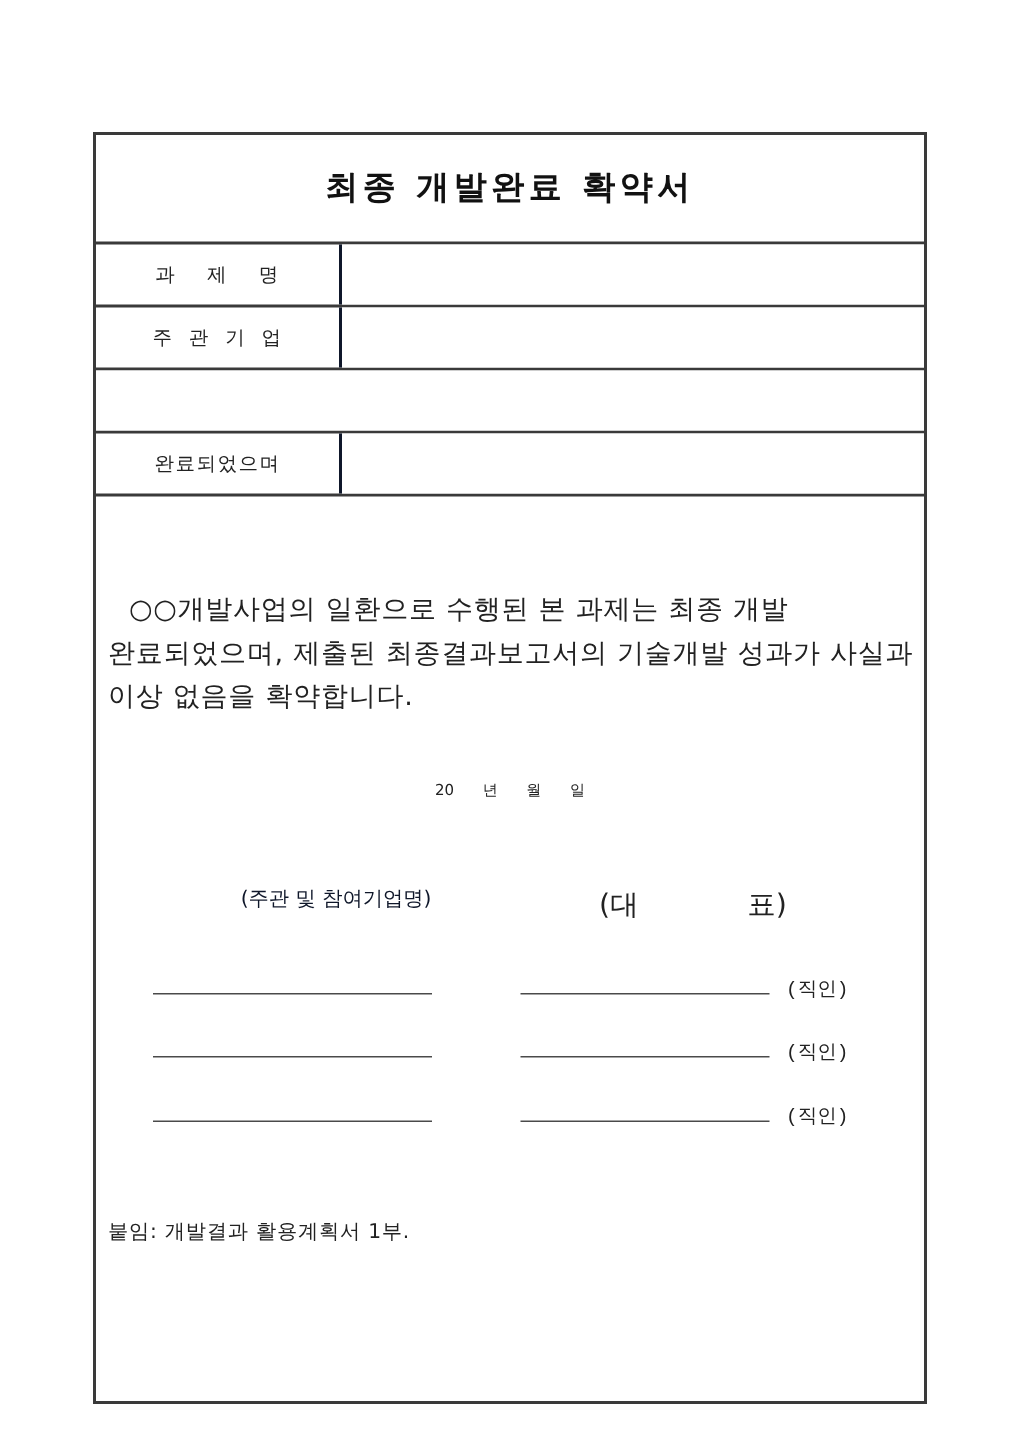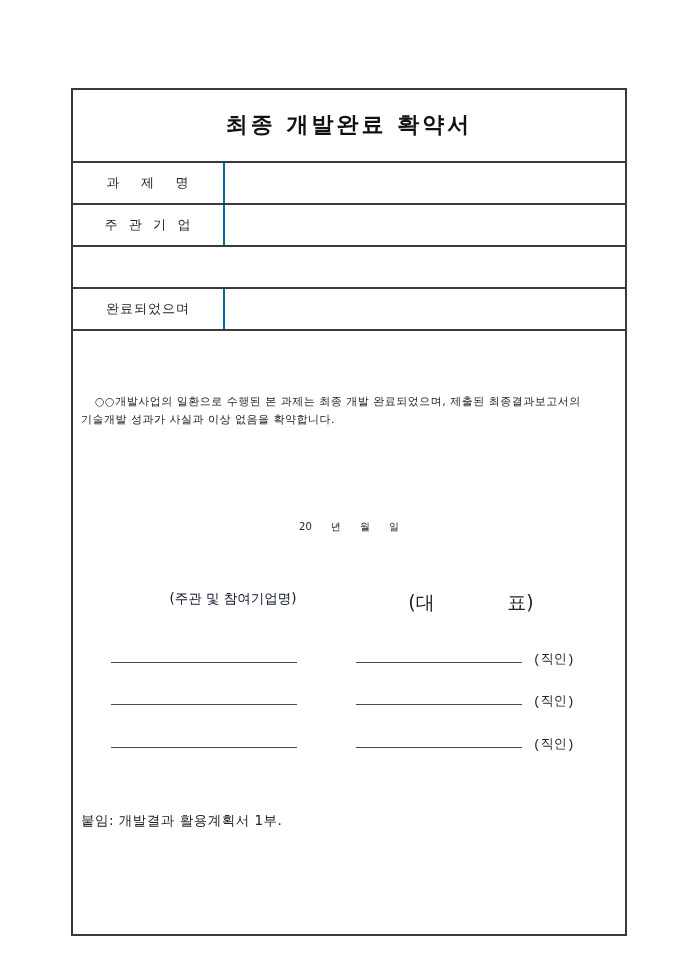--- a/index.html
+++ b/index.html
@@ -16,21 +16,20 @@
     overflow: hidden;
   }
   .frame {
     position: absolute;
     left: 62px;
     top: 88px;
     width: 556px;
     height: 848px;
     border: 2px solid #3a3a3a;
     background: #ffffff;
-    margin-left: 9px;
   }
   .title {
     position: absolute;
     left: 0;
     top: 20px;
     width: 100%;
     text-align: center;
     font-family: "DejaVu Serif", "Liberation Serif", serif;
     font-weight: bold;
     font-size: 22px;
@@ -44,37 +43,37 @@
     top: 71px;
     width: 100%;
     border-top: 2px solid #3a3a3a;
   }
   .trow {
     display: flex;
     height: 42px;
     border-bottom: 2px solid #3a3a3a;
   }
   .tlabel {
-    width: 152px;
-    border-right: 2px solid #0369a1;
+    width: 164px;
+    border-right: 2px solid #0f172a;
     display: flex;
     align-items: center;
     justify-content: center;
     font-size: 13px;
     letter-spacing: 1px;
     white-space: pre;
     color: #222;
   }
   .tvalue { flex: 1; background: #fff; }
   .statement {
     position: absolute;
     left: 8px;
     top: 303px;
     width: 540px;
-    font-size: 11px;
+    font-size: 18px;
     line-height: 1.6;
     letter-spacing: 0.5px;
     text-indent: 14px;
     color: #222;
     word-break: keep-all;
   }
   .date-line {
     position: absolute;
     left: 0;
     top: 430px;

